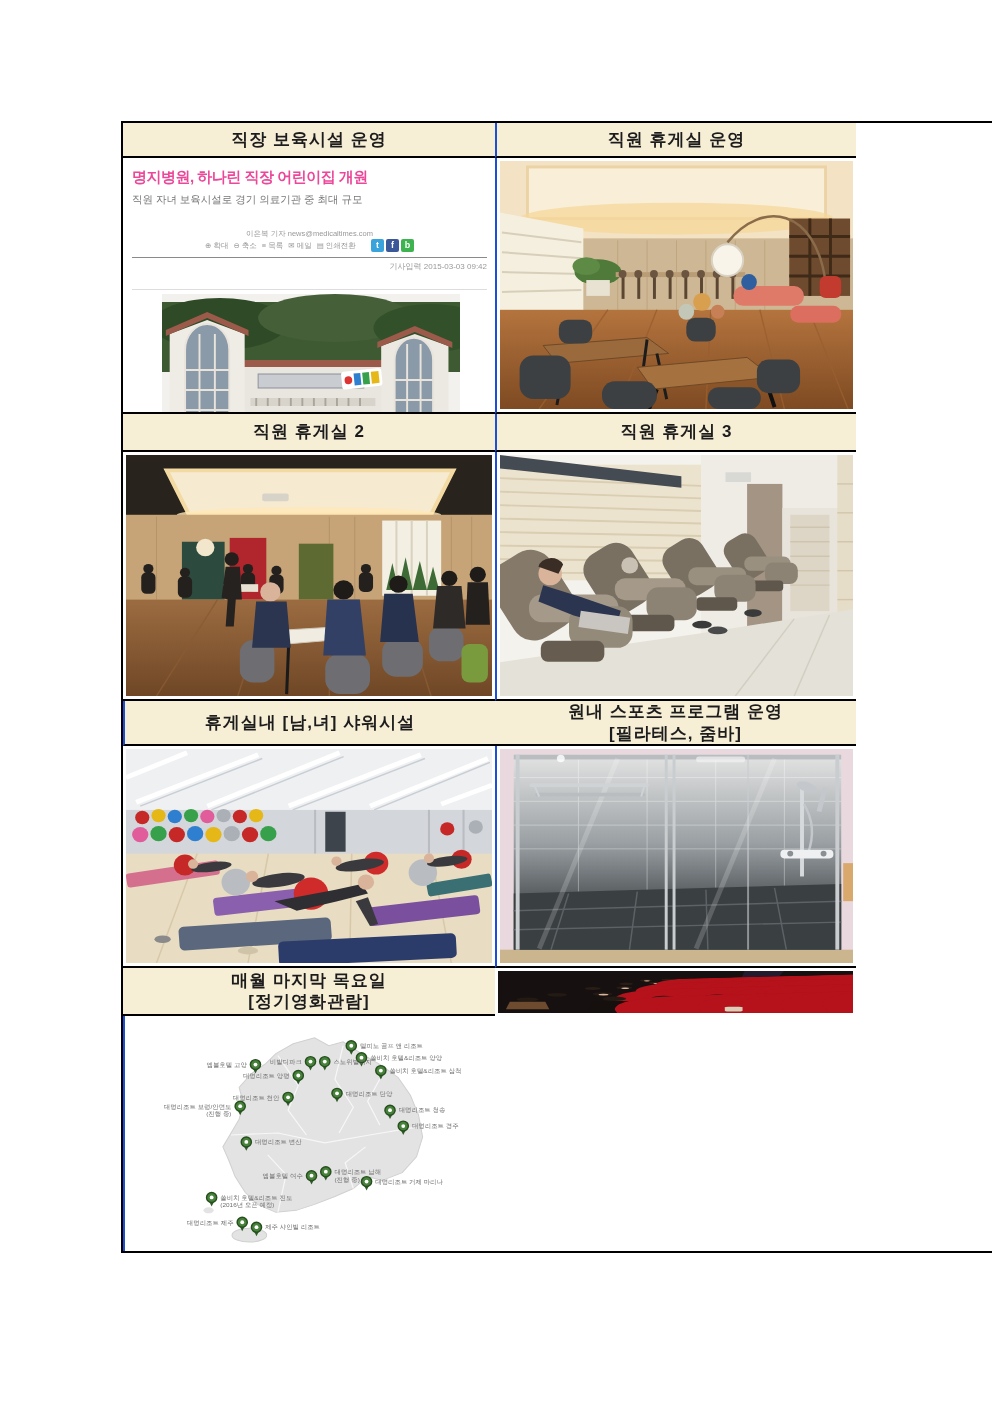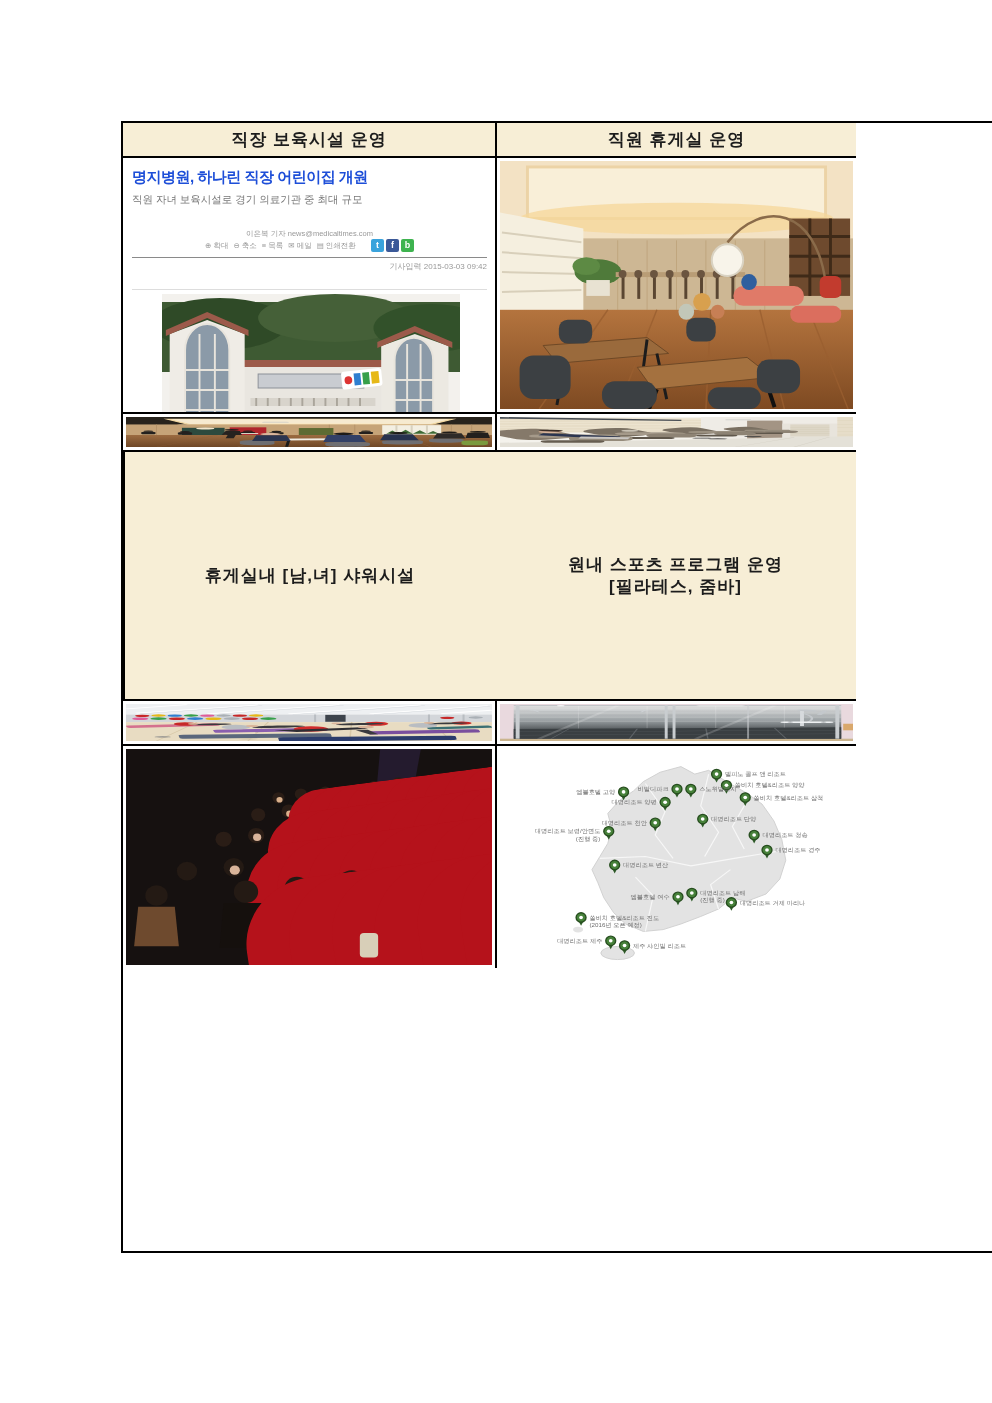--- a/index.html
+++ b/index.html
@@ -1,28 +1,28 @@
 <!DOCTYPE html>
 <html><head>
 <meta charset="utf-8">
 <style>
   html,body{margin:0;padding:0;background:#fff;}
   body{width:992px;height:1403px;position:relative;font-family:"Liberation Sans","DejaVu Sans",sans-serif;color:#222;}
   .doc-table{position:absolute;left:121px;top:121px;width:885px;border:2px solid #000;box-sizing:border-box;
     display:grid;grid-template-columns:372px 361px;grid-template-rows:35px 256px 38px 249px 45px 222px 48px 235px;}
   .cell{box-sizing:border-box;background:#fff;overflow:hidden;position:relative;}
-  .cell.col2{border-left:2px solid #000000;}
+  .cell.col2{border-left:2px solid #1d4ed8;}
   .cell.rb{border-bottom:2px solid #000;}
   .hdr{background:#f7eed6;display:flex;flex-direction:column;align-items:center;justify-content:center;
     font-size:17px;font-weight:600;letter-spacing:1px;color:#1c1c1c;line-height:1.25;}
   .photo-wrap{position:absolute;inset:3px;}
   .photo-wrap svg{width:100%;height:100%;display:block;}
   
   .clip{position:absolute;inset:0;padding:8px 8px 0 9px;background:#fff;}
-  .clip h1{margin:2px 0 6px 0;font-size:15px;font-weight:bold;color:#1d4ed8;letter-spacing:-0.5px;}
+  .clip h1{margin:2px 0 6px 0;font-size:15px;font-weight:bold;color:#ec4899;letter-spacing:-0.5px;}
   .clip .sub{font-size:10.5px;color:#777;margin-bottom:22px;}
   .clip .meta{display:flex;align-items:center;justify-content:space-between;font-size:7.5px;color:#999;flex-direction:column;}
   .clip .tools{display:flex;gap:8px;align-items:center;}
   .clip .tool{white-space:nowrap;}
   .soc{display:inline-block;width:13px;height:13px;border-radius:2px;color:#fff;font-size:9px;line-height:13px;
     text-align:center;font-weight:bold;margin-left:2px;}
   .rule-dark{border:none;border-top:1px solid #8a8a8a;margin:5px 0 3px 0;}
   .rule-lite{border:none;border-top:1px solid #ddd;margin:3px 0 4px 0;}
   .clip .date{text-align:right;font-size:8px;color:#999;margin-bottom:17px;}
   .bldg{margin-left:30px;width:298px;height:180px;}
@@ -228,20 +228,26 @@
           <rect x="104" y="222" width="56" height="28" rx="13"></rect>
           <rect x="212" y="228" width="54" height="22" rx="11"></rect>
           <rect x="262" y="200" width="44" height="34" rx="12"></rect>
           <rect x="190" y="158" width="30" height="24" rx="9"></rect>
           <rect x="60" y="160" width="34" height="24" rx="9"></rect>
         </g>
       </svg>
     </div>
   </div>
 
+  <div class="cell hdr rb">
+    <span>직원 휴게실 2</span>
+  </div>
+  <div class="cell hdr rb col2">
+    <span>직원 휴게실 3</span>
+  </div>
 
   <div class="cell rb">
     <div class="photo-wrap">
       <svg viewBox="0 0 360 250" preserveAspectRatio="none">
         <defs>
           <linearGradient id="floor2" x1="0" y1="0" x2="0" y2="1">
             <stop offset="0" stop-color="#9c6c41"></stop>
               <stop offset="1" stop-color="#6f4726"></stop>
           </linearGradient>
         </defs>
@@ -555,20 +561,24 @@
         <circle cx="296" cy="110" r="3" fill="#8a8f93"></circle>
           <circle cx="330" cy="110" r="3" fill="#8a8f93"></circle>
         <rect x="326" y="40" width="5" height="26" fill="#c4c8cc" transform="rotate(14 328 53)"></rect>
         <circle cx="62" cy="10" r="4" fill="#fff" opacity="0.8"></circle>
         <rect x="200" y="8" width="50" height="6" rx="3" fill="#f2f2f2" opacity="0.7"></rect>
         <rect x="350" y="120" width="10" height="40" fill="#d9a86c"></rect>
       </svg>
     </div>
   </div>
 
+  <div class="cell hdr rb">
+    <span>매월 마지막 목요일</span>
+    <span>[정기영화관람]</span>
+  </div>
 
   <div class="cell">
     <div class="photo-wrap">
       <svg viewBox="0 0 360 230" preserveAspectRatio="none">
         <defs>
           <symbol id="seat" viewBox="0 0 30 40">
             <rect x="1" y="0" width="26" height="34" rx="10" fill="#b5121b"></rect>
             <rect x="0" y="22" width="28" height="16" rx="5" fill="#8f0e14"></rect>
           </symbol>
         </defs>

